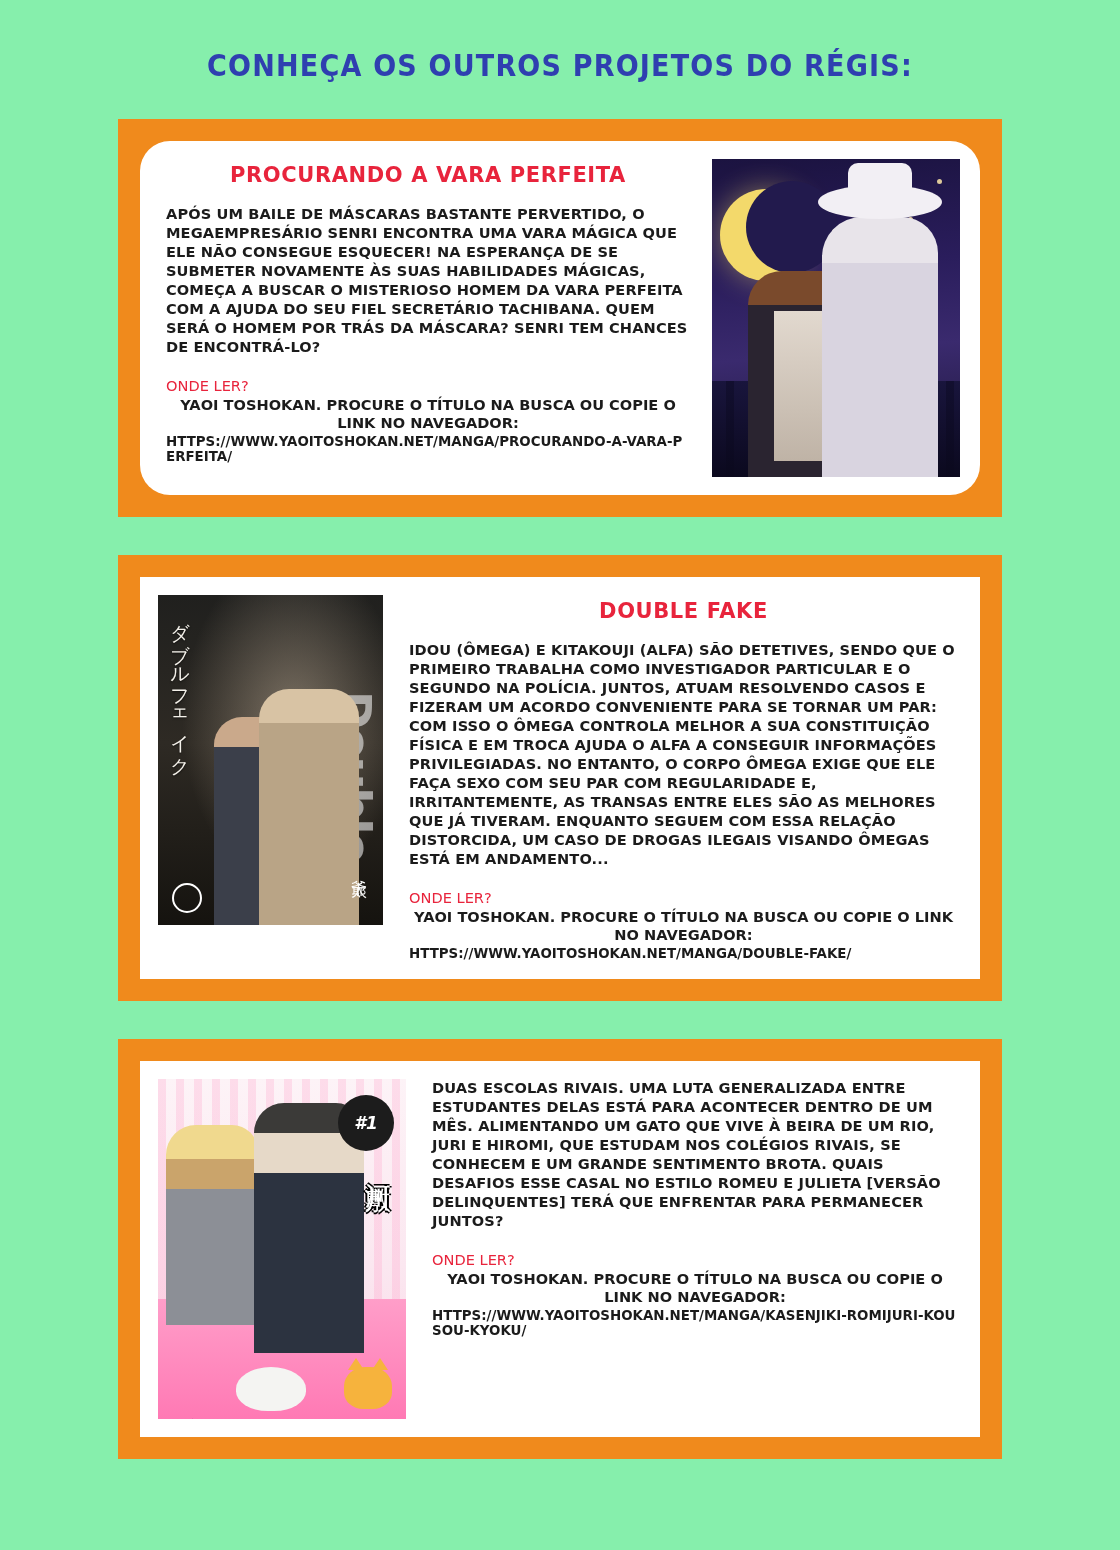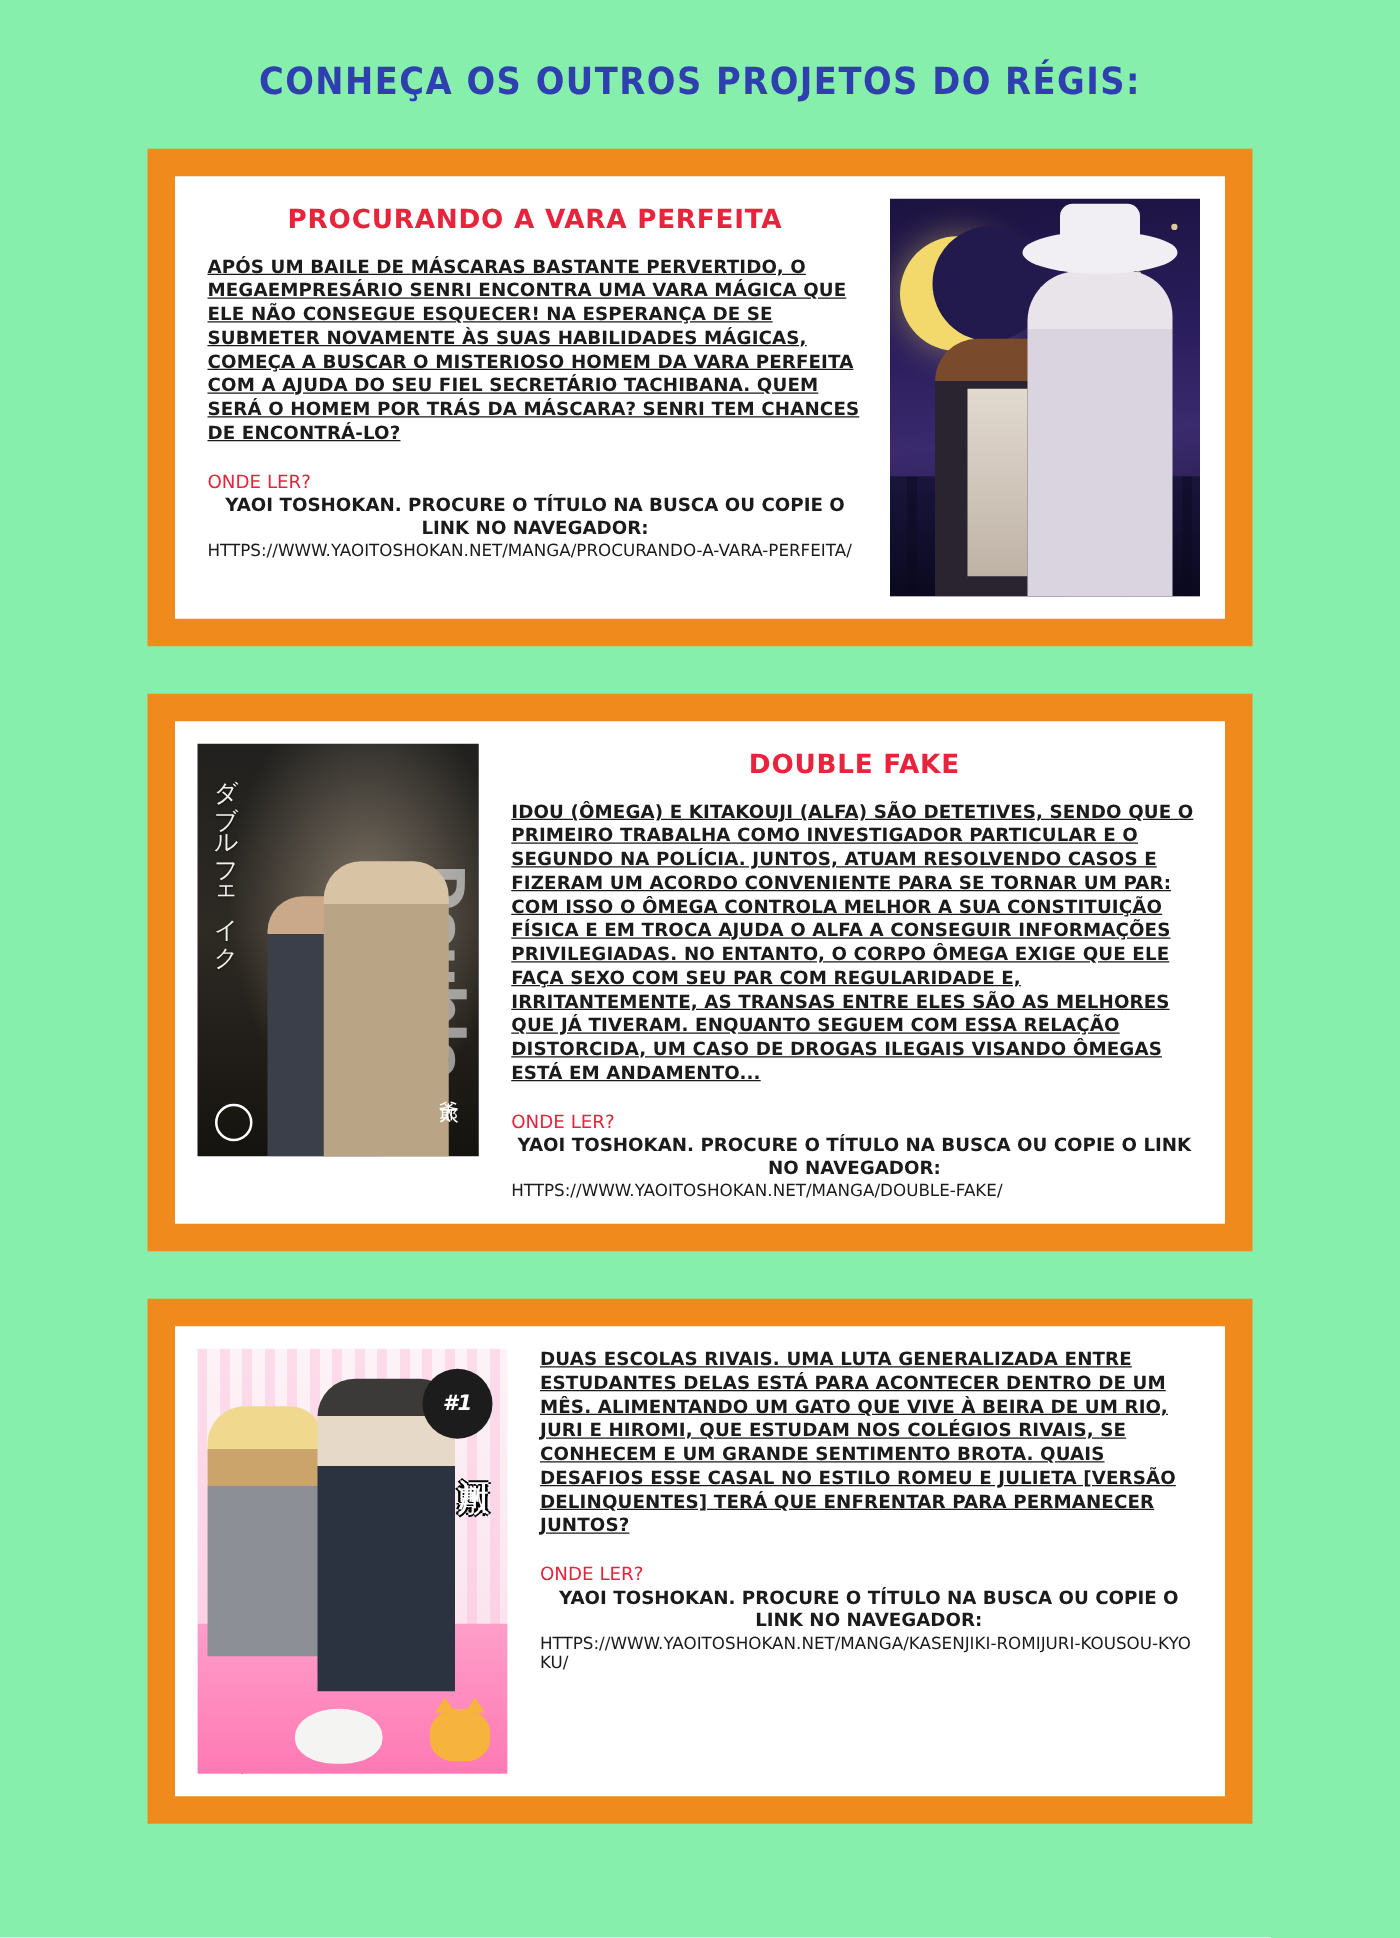--- a/index.html
+++ b/index.html
@@ -42,21 +42,21 @@
   }
   .card-inner {
     background: #ffffff;
     width: 100%;
     height: 100%;
     box-sizing: border-box;
     display: flex;
     flex-direction: row;
     position: relative;
   }
-  .card.img-right .card-inner { flex-direction: row; }
+  .card.img-right .card-inner { flex-direction: row; border-radius: 30px; }
   .card.img-left .card-inner { flex-direction: row; }
 
   .card-text {
     flex: 1 1 auto;
     padding: 18px 22px 18px 26px;
     box-sizing: border-box;
   }
   .card-title {
     color: #e8243c;
     font-weight: bold;
@@ -67,21 +67,20 @@
     text-align: center;
   }
   .synopsis {
     color: #1b1b1b;
     font-size: 14.6px;
     line-height: 1.30;
     letter-spacing: 0.1px;
     text-transform: uppercase;
     margin: 0 0 20px 0;
     font-weight: 600;
-    text-decoration: underline;
   }
   .where-label {
     color: #e8243c;
     font-weight: normal;
     font-size: 14.6px;
     text-transform: uppercase;
     margin: 0 0 2px 0;
   }
   .where-text {
     color: #1b1b1b;
@@ -89,21 +88,21 @@
     line-height: 1.28;
     text-transform: uppercase;
     font-weight: 600;
     margin: 0;
     text-align: center;
   }
   .where-link {
     color: #1b1b1b;
     font-size: 13.4px;
     text-transform: uppercase;
-    font-weight: 400;
+    font-weight: 700;
     word-break: break-all;
     margin: 1px 0 0 0;
     display: block;
     text-decoration: none;
   }
 
   
   .cover {
     flex: 0 0 auto;
     position: relative;

